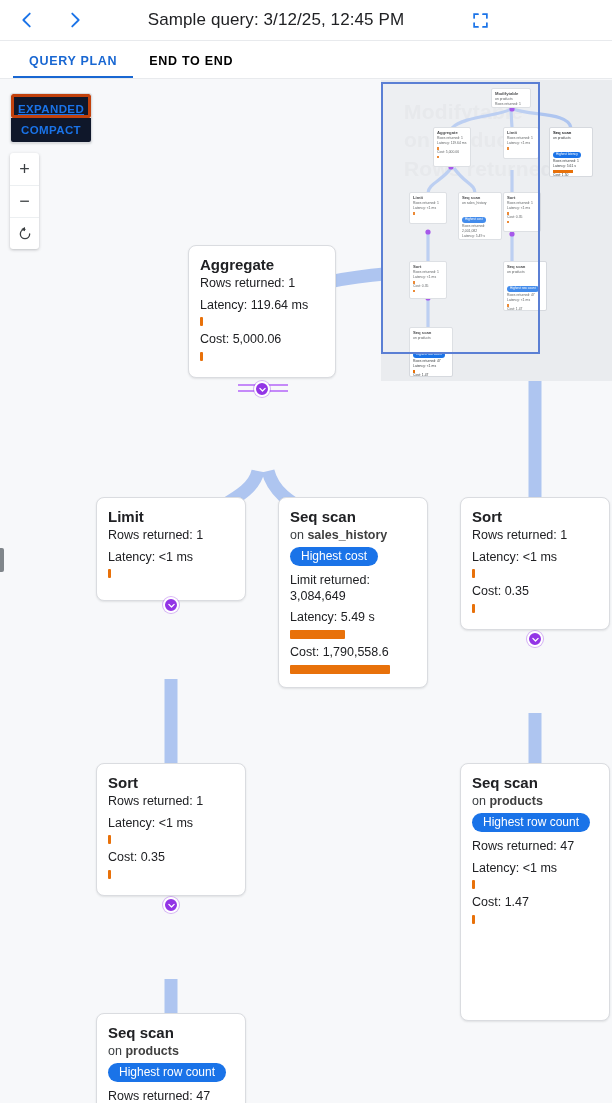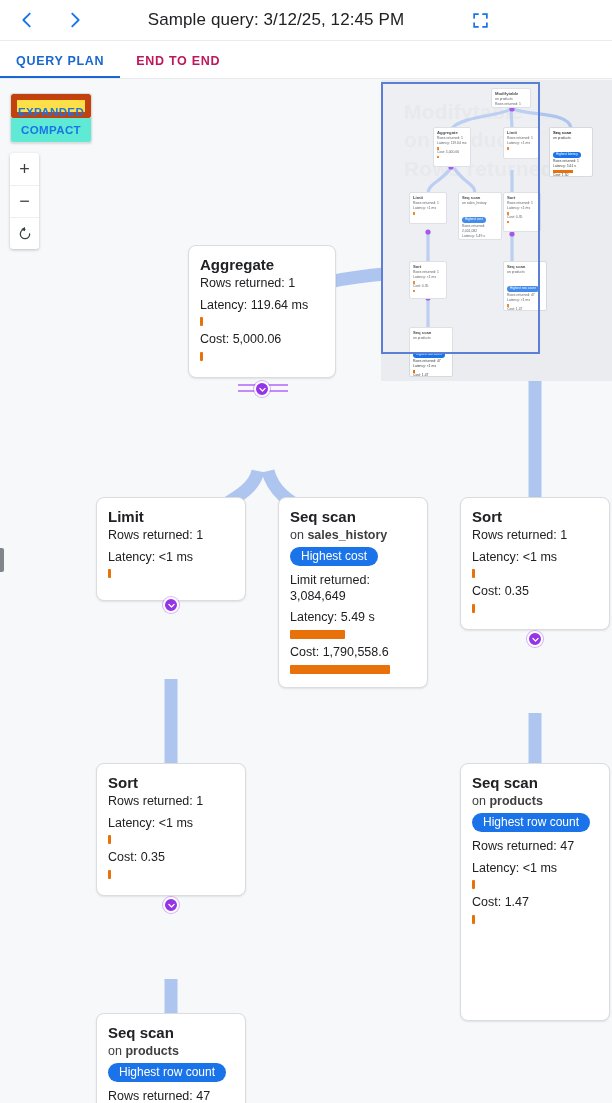--- a/index.html
+++ b/index.html
@@ -34,24 +34,24 @@
     position: absolute; top: 40px; left: 0; width: 612px; height: 1px; background: #e8eaed;
   }
 
   
   .tabs {
     position: absolute; top: 41px; left: 0; width: 612px; height: 38px;
     display: flex; align-items: flex-end; background: #fff;
   }
   .tab {
     font-size: 12.5px; font-weight: bold; letter-spacing: .7px;
-    color: #be185d; padding: 0 16px 11px 16px; cursor: pointer;
+    color: #000000; padding: 0 16px 11px 16px; cursor: pointer;
     position: relative;
   }
-  .tab.active { color: #1967d2; }
+  .tab.active { color: #1967d2; margin-left: 13px; }
   .tab.active::after {
     content:""; position:absolute; left:0; right:0; bottom:0; height:3px; background:#1967d2;
   }
   .tabs-sep {
     position: absolute; top: 78px; left: 0; width: 612px; height: 1px; background: #e8eaed;
   }
 
   
   .canvas {
     position: absolute; top: 79px; left: 0; width: 612px; height: 1024px;
@@ -62,23 +62,23 @@
   
   .mode-toggle {
     position: absolute; left: 10px; top: 14px; width: 82px;
     background: #fff; border: 1px solid #dadce0; border-radius: 3px;
     box-shadow: 0 1px 2px rgba(60,64,67,.18);
     overflow: hidden; z-index: 30;
   }
   .mode-btn {
     height: 24px; line-height: 24px; text-align: center;
     font-size: 11.5px; font-weight: bold; letter-spacing: .4px;
-    color: #1a73e8; cursor: pointer; background:#5eead4;
-  }
-  .mode-btn.selected { background: #fde047; border: 6px solid #c2410c; border-radius:2px; }
+    color: #1a73e8; cursor: pointer; background:#0f172a;
+  }
+  .mode-btn.selected { background: #0f172a; border: 3px solid #c2410c; border-radius:2px;text-decoration:underline; }
   .zoom-ctl {
     position: absolute; left: 10px; top: 74px; width: 29px;
     background: #fff; border-radius: 3px;
     box-shadow: 0 1px 3px rgba(60,64,67,.3); z-index: 30; overflow:hidden;
   }
   .zoom-btn {
     height: 32px; display:flex; align-items:center; justify-content:center;
     cursor:pointer; color:#3c4043; font-size:18px;
   }
   .zoom-btn + .zoom-btn { border-top: 1px solid #eceff1; }

